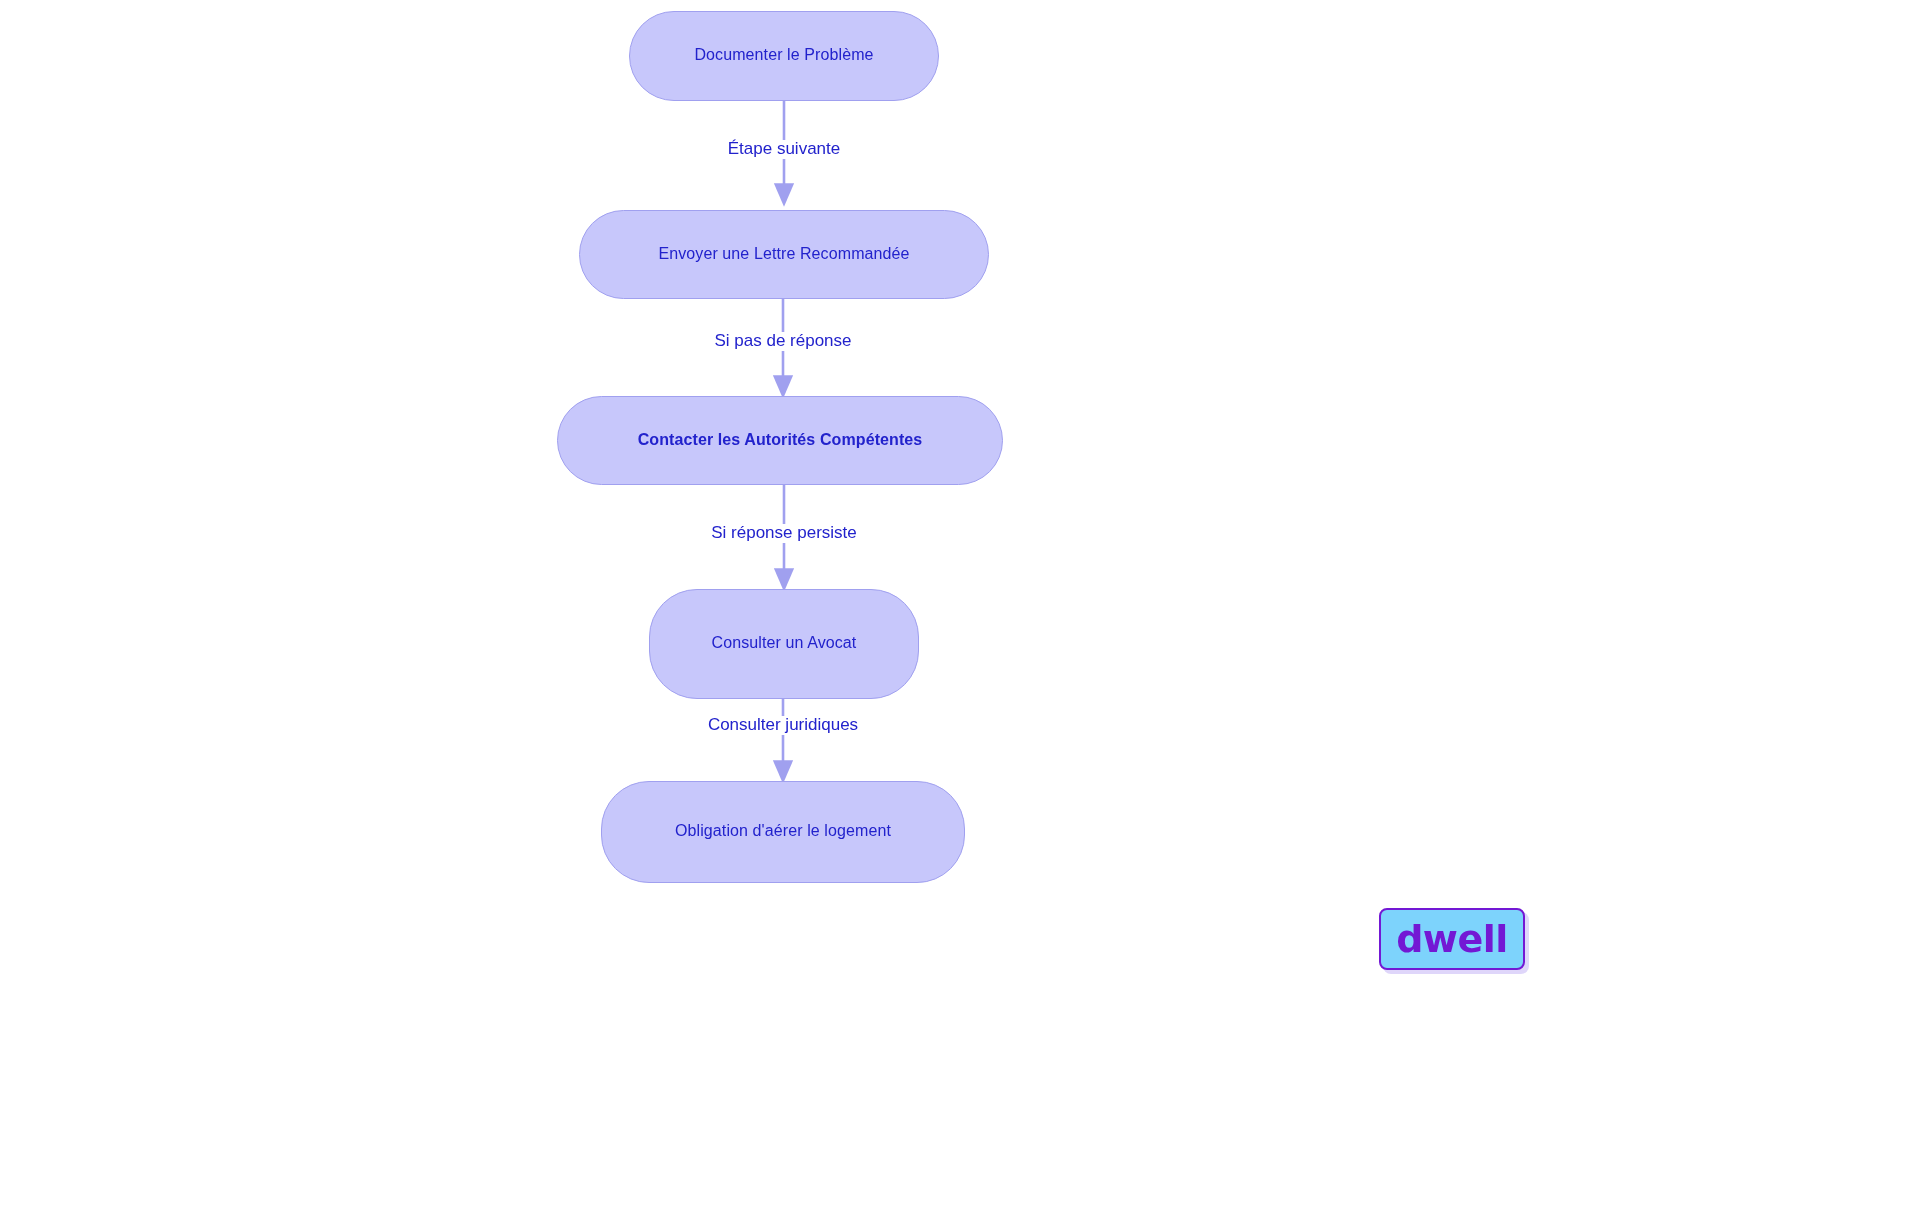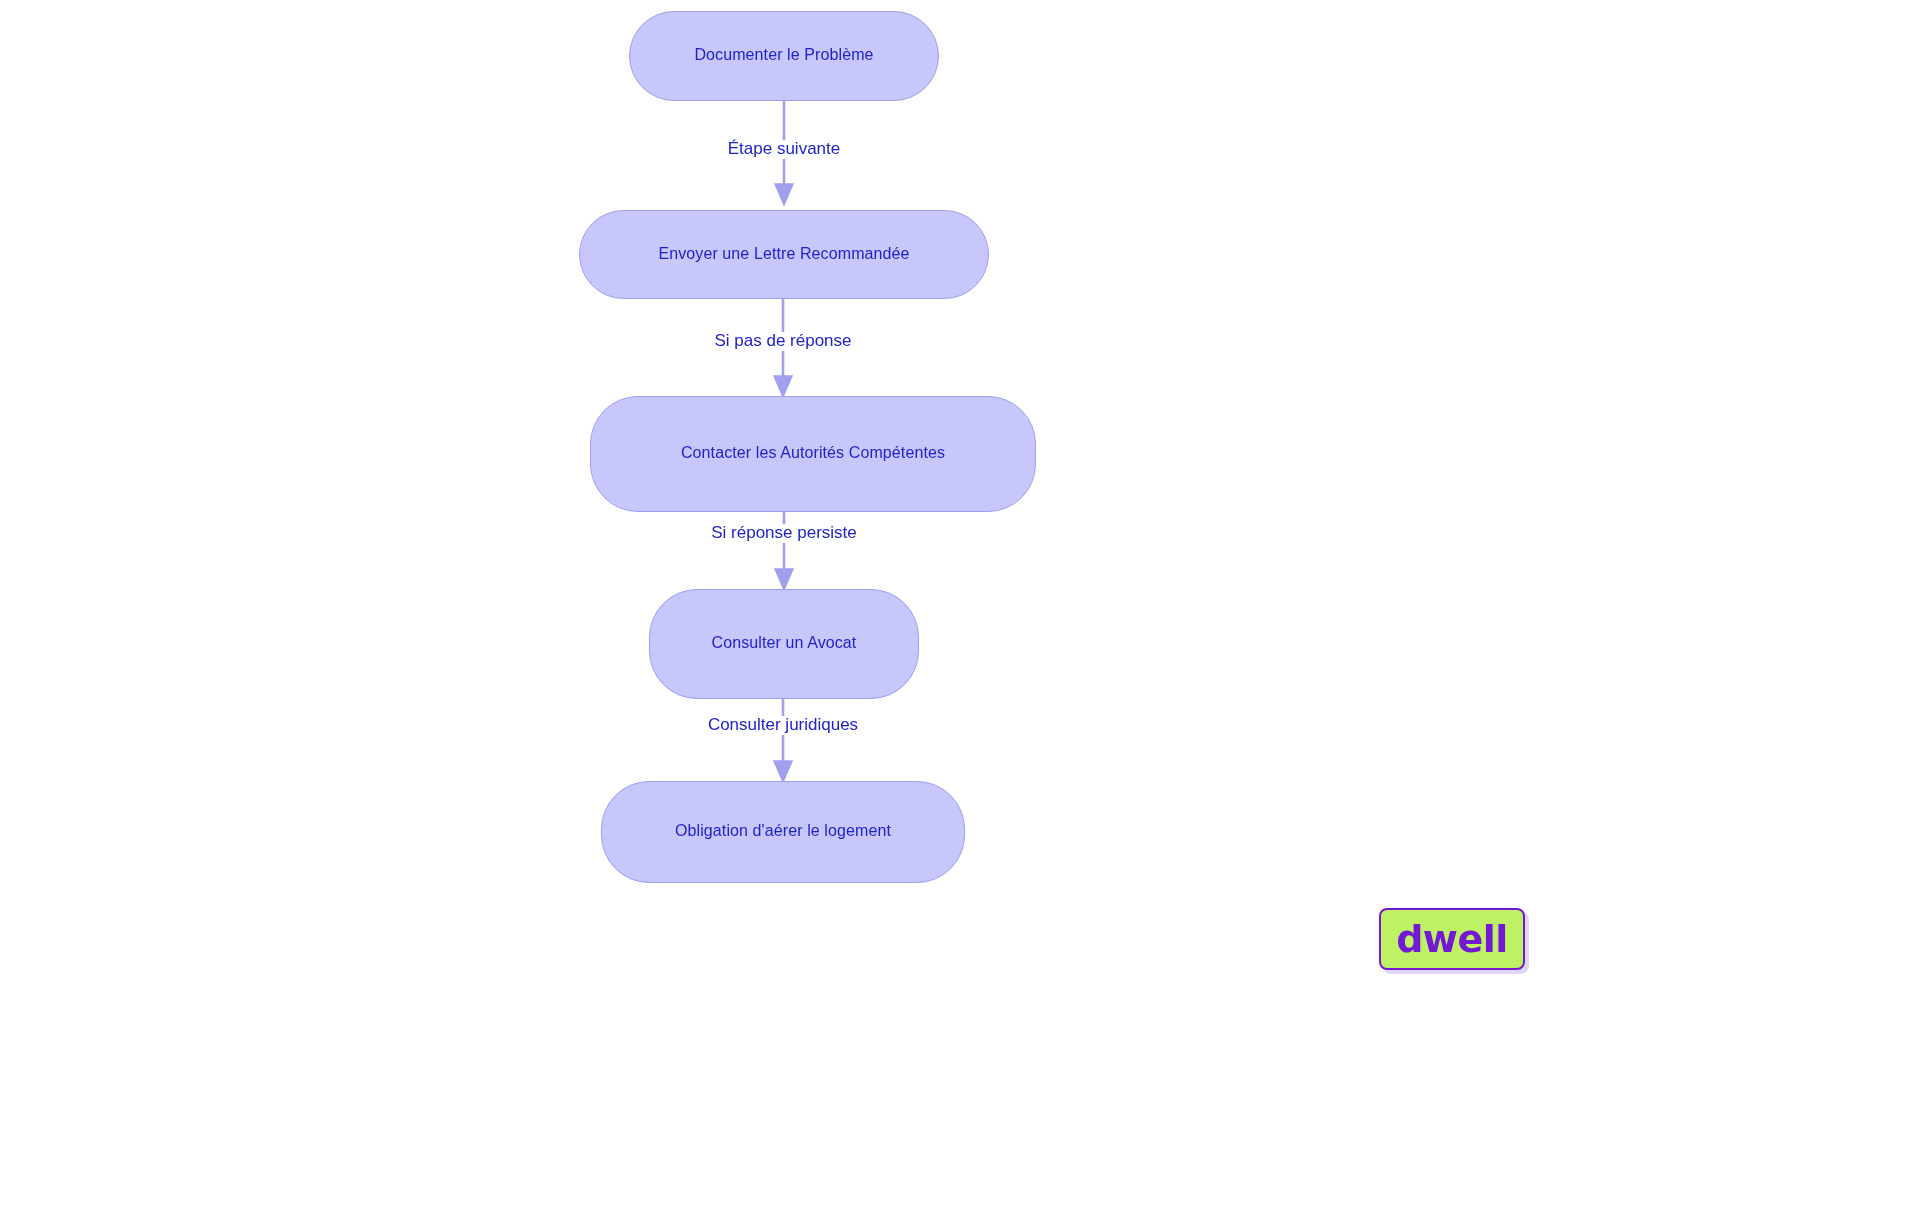--- a/index.html
+++ b/index.html
@@ -43,21 +43,21 @@
 
   .node-label {
     display: block;
     line-height: 1;
     padding-bottom: 2px;
   }
 
   
   #node-1 { left: 629px; top: 11px;  width: 310px; height: 90px; }
   #node-2 { left: 579px; top: 204px; width: 410px; height: 89px; margin-top: 6px; }
-  #node-3 { left: 590px; top: 396px; width: 446px; height: 116px; }
+  #node-3 { left: 557px; top: 396px; width: 446px; height: 89px; font-weight: bold; }
   #node-4 { left: 649px; top: 589px; width: 270px; height: 110px; }
   #node-5 { left: 601px; top: 781px; width: 364px; height: 102px; }
 
   
   .edge-label {
     position: absolute;
     color: #2222cc;
     font-family: "Liberation Sans", sans-serif;
     font-size: 17px;
     font-weight: 400;
@@ -75,21 +75,21 @@
   
   #dwell-logo {
     position: absolute;
     left: 1379px;
     top: 908px;
     width: 146px;
     height: 62px;
     box-sizing: border-box;
     border: 2.5px solid #7318d4;
     border-radius: 8px;
-    background: #bef264;
+    background: #7dd3fc;
     display: flex;
     align-items: center;
     justify-content: center;
     box-shadow: 4px 4px 0 0 rgba(197,180,245,0.55);
   }
   #dwell-logo-text {
     color: #7318d4;
     font-family: "DejaVu Sans", sans-serif;
     font-size: 38px;
     font-weight: 700;

